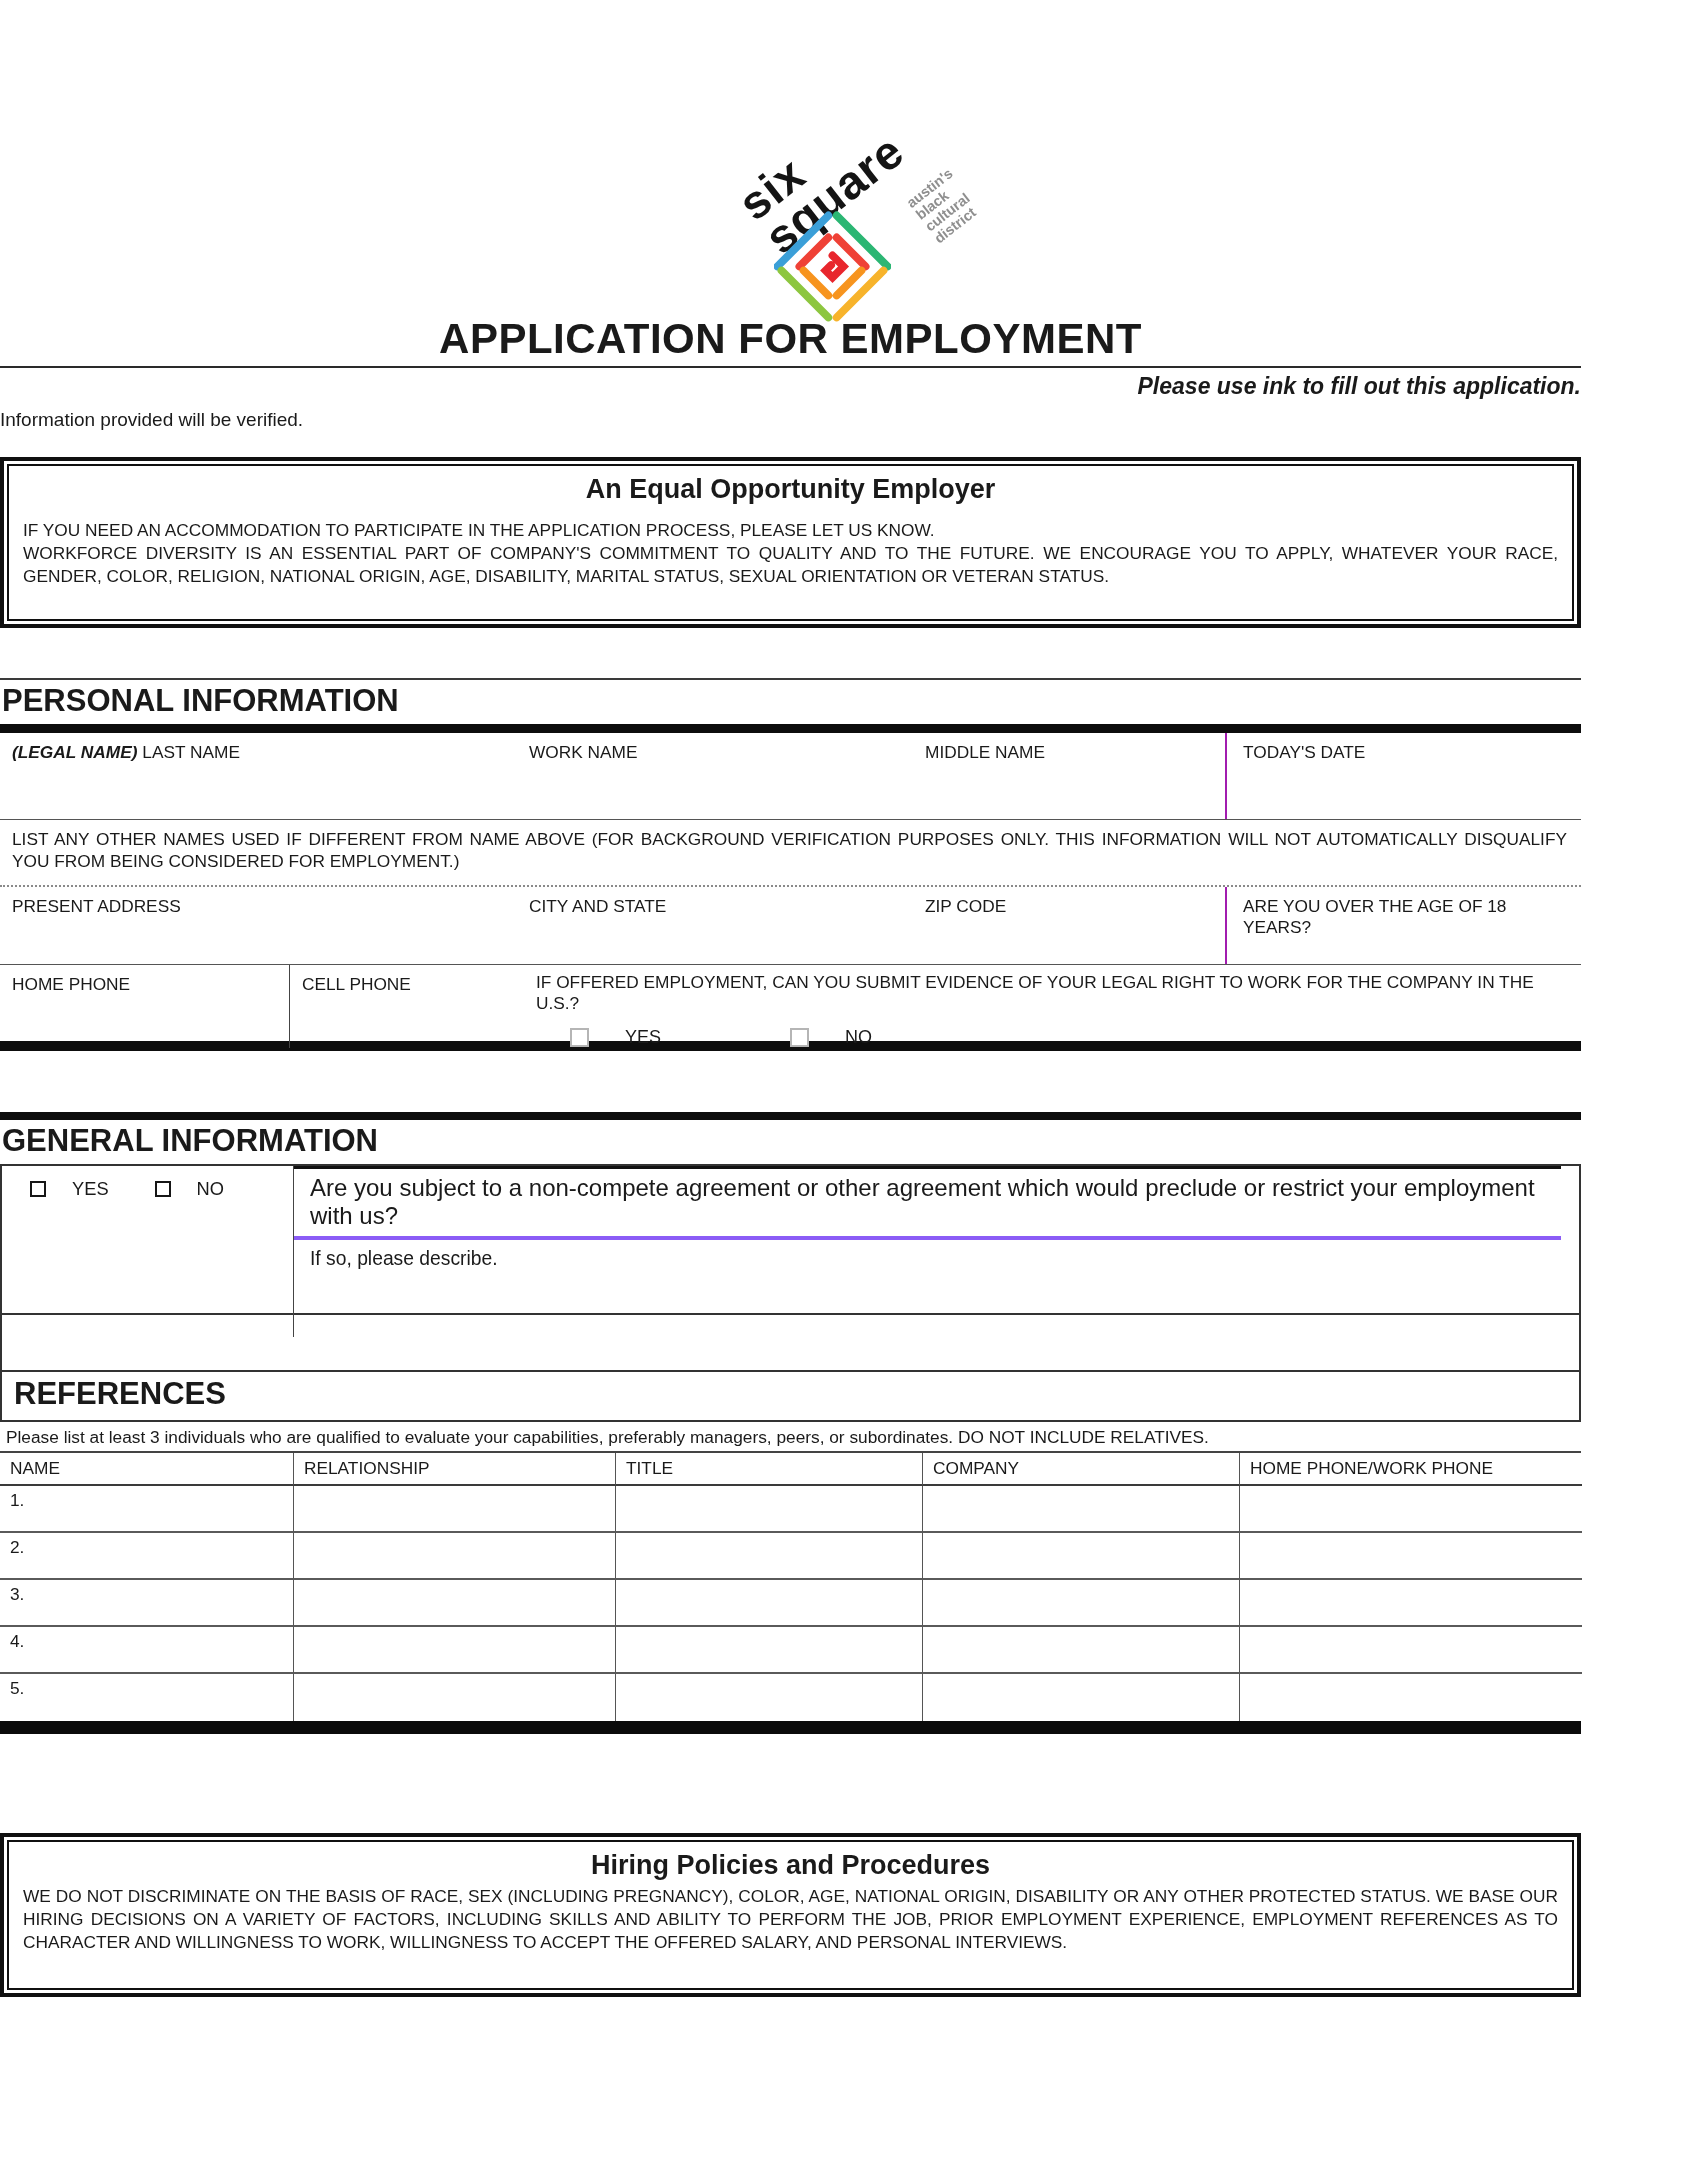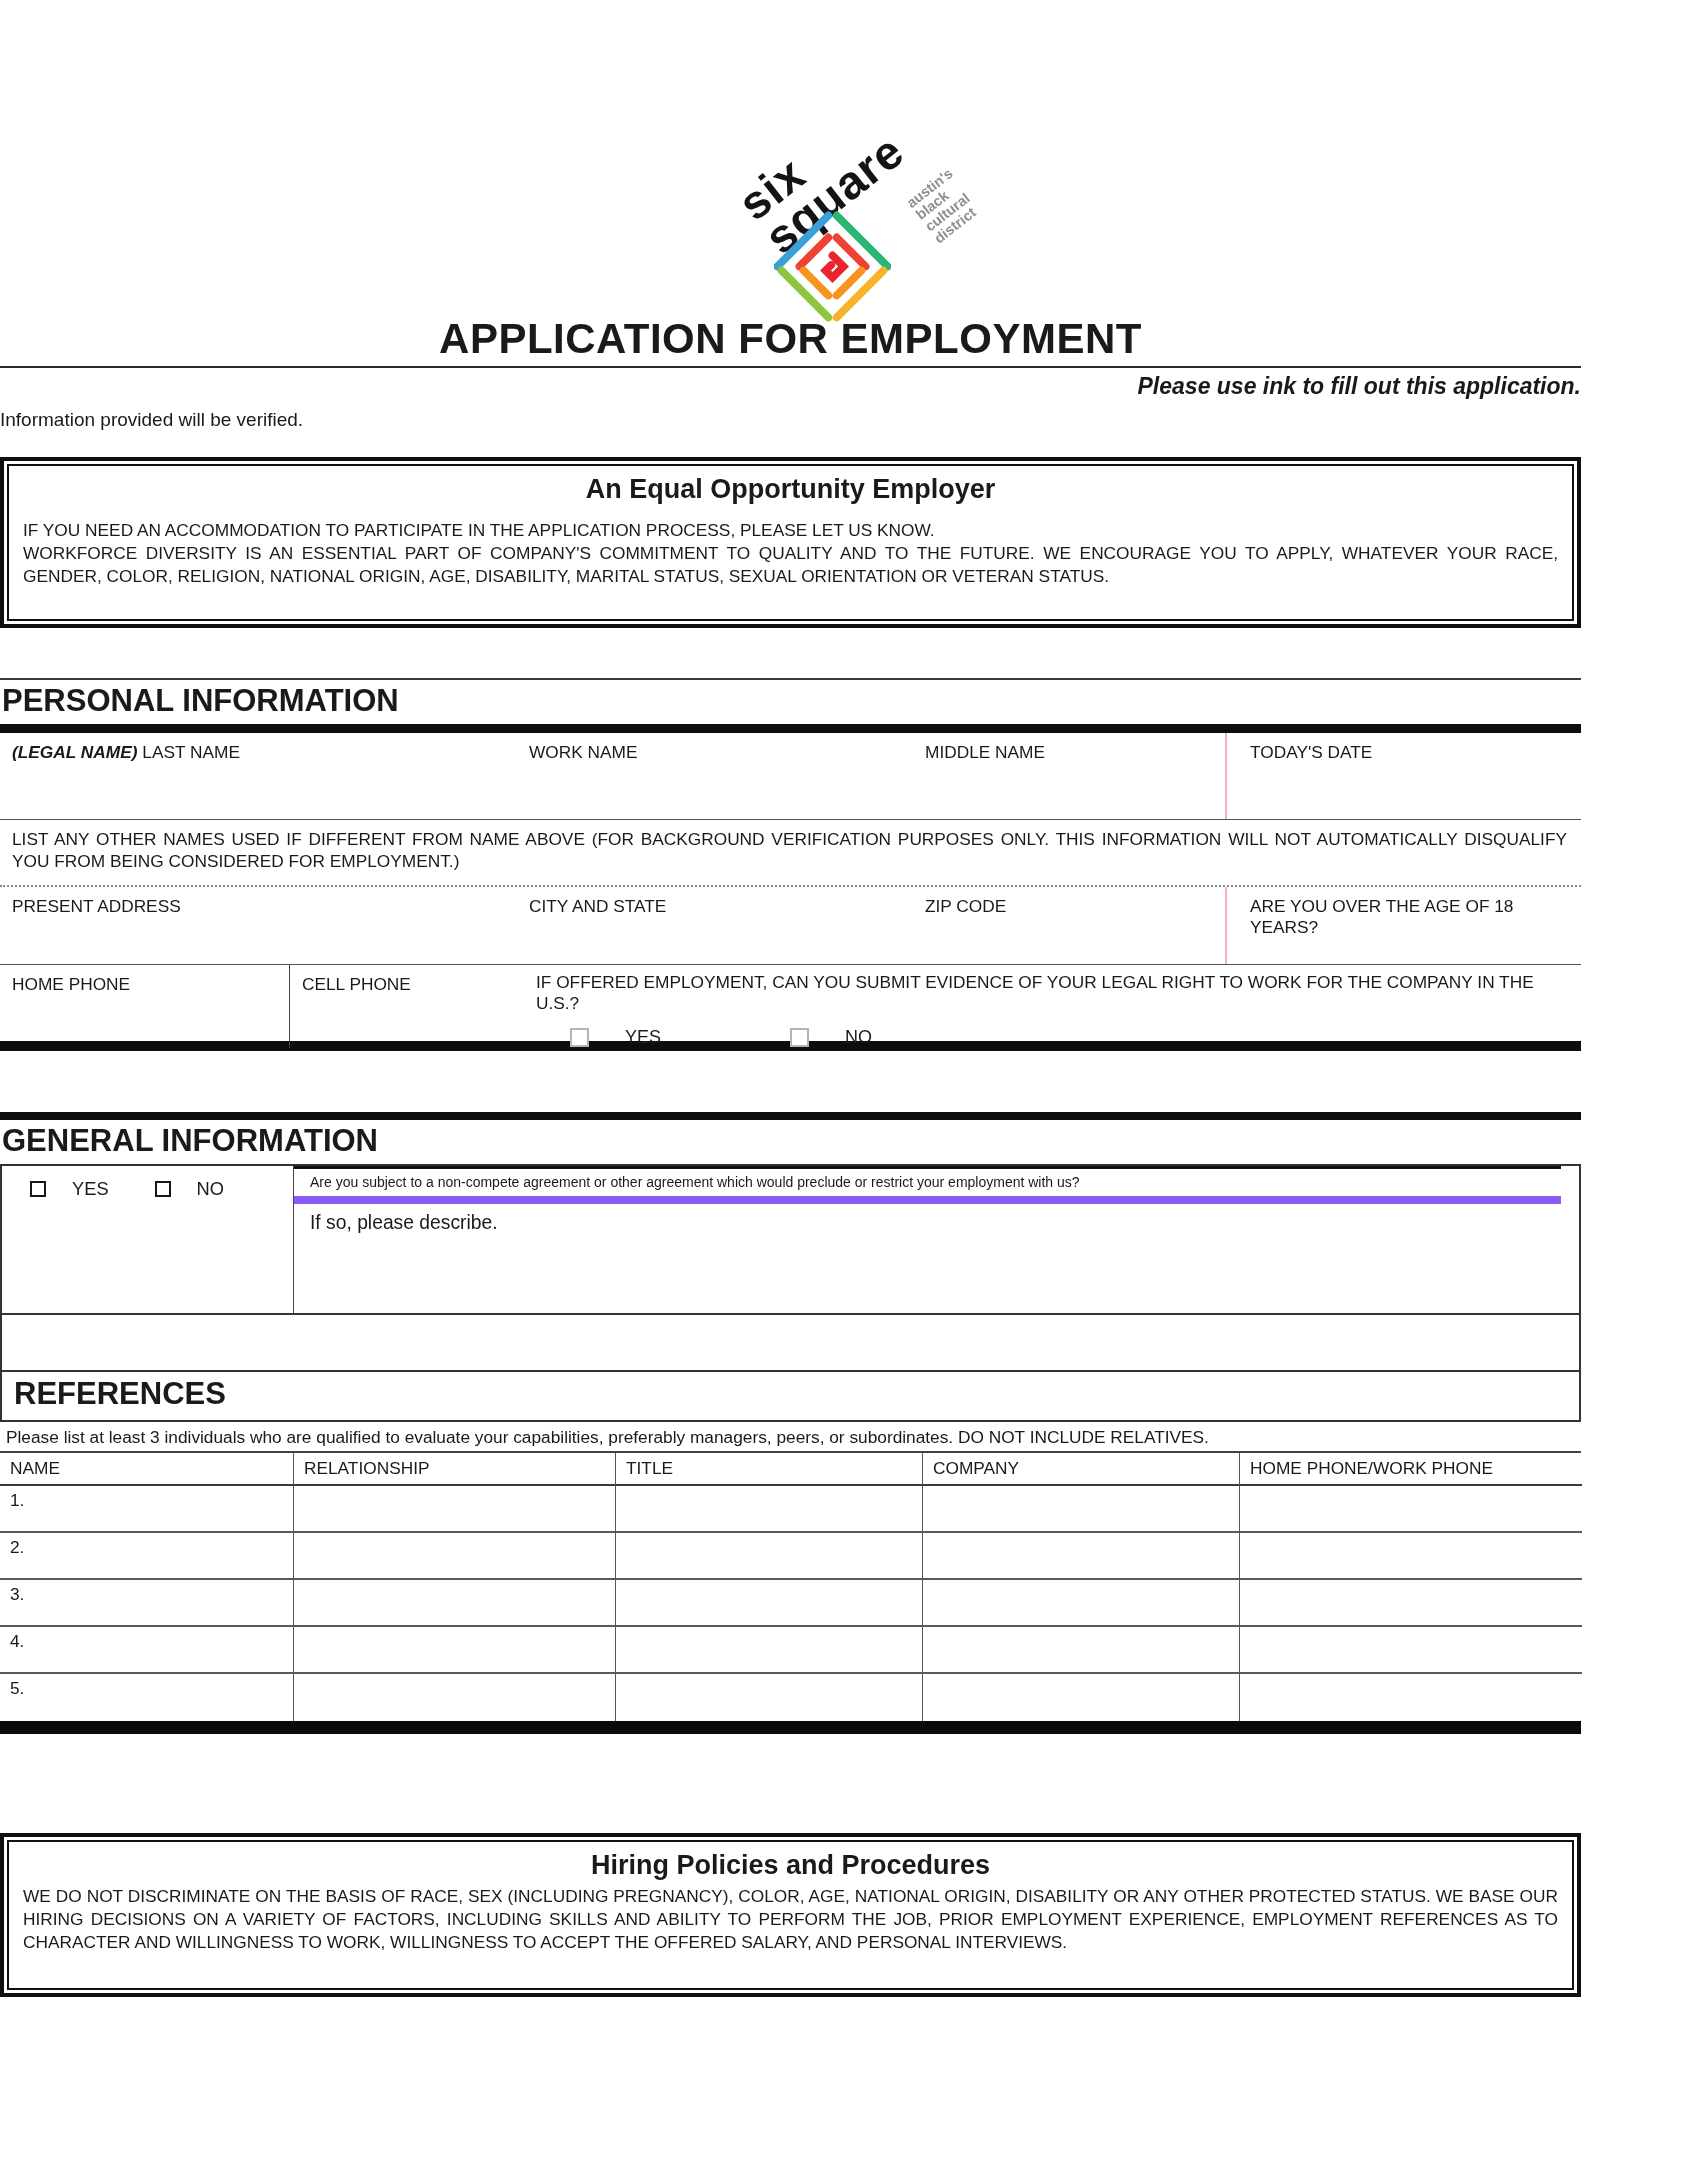--- a/index.html
+++ b/index.html
@@ -34,42 +34,42 @@
   
   .thin-rule { border-top:2px solid #3a3a3a; }
   .sec-heading { font-size:31px; font-weight:bold; padding:3px 0 5px 2px; }
   .thick-bar { height:9px; background:#0d0d0d; }
 
   
   .p-row1, .p-row3 { display:grid; grid-template-columns:517px 396px 312px 356px; border-bottom:1.8px solid #555; }
   .p-row1 { height:87px; }
   .p-row3 { height:78px; border-bottom:1.8px solid #555; }
   .p-cell { padding:9px 10px 0 12px; font-size:17.3px; }
-  .p-cell.last { border-left:2px solid #f9a8d4; padding-left:23px; }
+  .p-cell.last { border-left:2px solid #a21caf; padding-left:16px; }
   .legal-prefix { font-weight:bold; font-style:italic; }
   .p-row2 { min-height:67px; border-bottom:2px dotted #8a8a8a; padding:8px 14px 6px 12px;
     font-size:17.3px; line-height:1.3; text-align:justify; }
   .p-row4 { display:grid; grid-template-columns:289px 233px 1059px; height:76px; }
   .p-row4 .p-cell + .p-cell { border-left:1.8px solid #444; }
   .work-q { padding:7px 8px 0 14px; font-size:17.3px; line-height:1.25; }
   .chk-line { display:flex; align-items:center; margin-top:12px; padding-left:48px; font-size:18px; }
   .chk-gray { display:inline-block; width:19px; height:19px; border:2px solid #b5b5b5; background:#fff; }
   .chk-black { display:inline-block; width:16px; height:16px; border:2.5px solid #161616; background:#fff; }
   .chk-lbl { margin-left:36px; }
   .chk-gap { width:129px; }
 
   
   .gi-bar { margin-top:61px; height:8px; background:#0d0d0d; }
   .gi-box { border:2px solid #333; }
   .gi-row1 { display:grid; grid-template-columns:292px auto; height:147px; }
   .gi-left { border-right:1.8px solid #444; padding:12px 0 0 28px; font-size:18.3px; }
   .gi-left .inner { display:flex; align-items:center; }
   .gi-right {}
-  .gi-question { border-top:3px solid #111; border-bottom:8px solid #8b5cf6;
-    margin:0 18px 0 0; padding:5px 8px 6px 16px; font-size:14px; }
+  .gi-question { border-top:3px solid #111; border-bottom:4px solid #8b5cf6;
+    margin:0 18px 0 0; padding:5px 8px 6px 16px; font-size:24px; }
   .gi-describe { padding:8px 16px; font-size:19.3px; }
   .gi-row2 { height:59px; border-top:2px solid #333; border-bottom:2.5px solid #333; }
   .gi-row3 { padding:4px 0 8px 12px; }
   .gi-row3 .sec-heading { padding:0; }
 
   
   .ref-instr { font-size:17.3px; padding:5px 0 3px 6px; }
   .ref-grid { display:grid; grid-template-columns:294px 322px 307px 317px 342px; border-top:2px solid #444; }
   .ref-h { font-size:17.3px; padding:5px 8px 5px 10px; border-bottom:2px solid #3a3a3a; }
   .ref-c { height:47px; border-bottom:2px solid #5a5a5a; padding:4px 0 0 10px; font-size:17.3px; }

